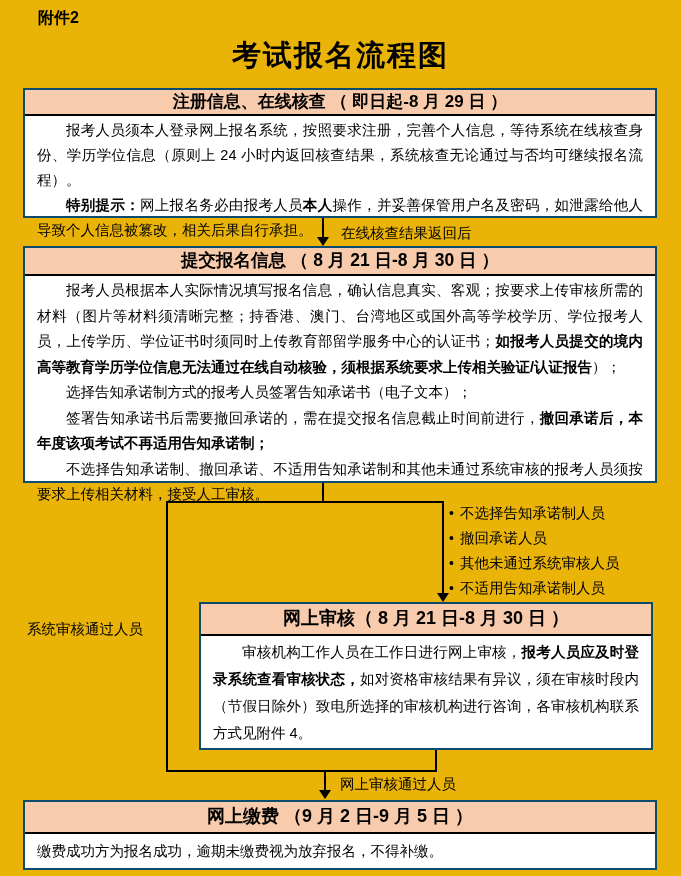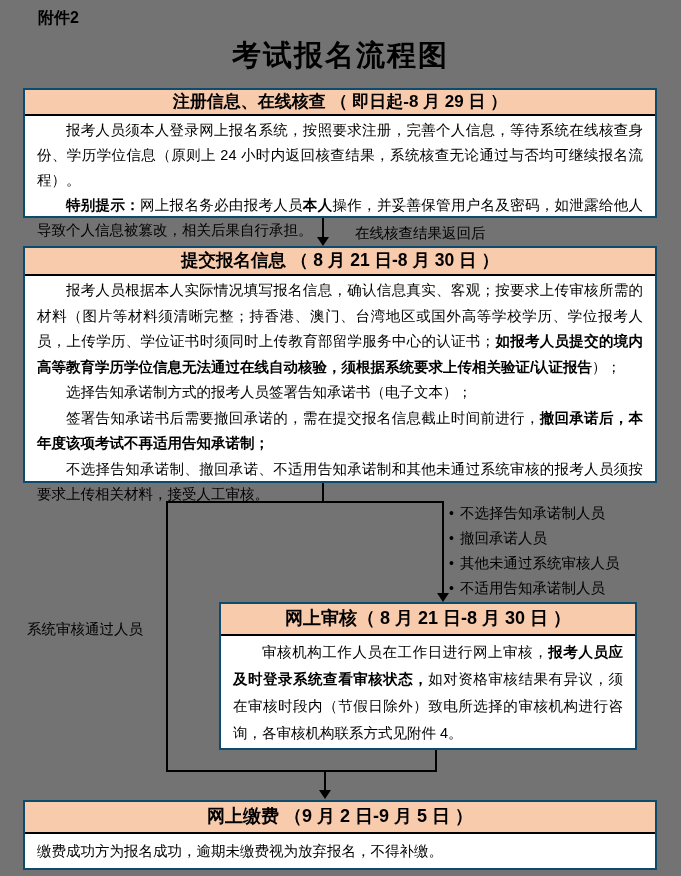--- a/index.html
+++ b/index.html
@@ -1,35 +1,35 @@
 <!DOCTYPE html>
 <html><head>
 <meta charset="utf-8">
 <style>
   html,body{margin:0;padding:0;background:#ffffff;}
   #canvas{
-    position:relative;width:681px;height:876px;background:#737373;
+    position:relative;width:681px;height:876px;background:#eab308;
     font-family:"Liberation Sans","DejaVu Sans",sans-serif;color:#000;
     overflow:hidden;
   }
   .attachment{position:absolute;left:38px;top:8px;font-size:16px;font-weight:600;}
   .doc-title{position:absolute;left:0;top:36px;width:681px;text-align:center;
     font-size:29px;font-weight:bold;letter-spacing:2px;}
   .flowbox{position:absolute;border:2px solid #0c4a6e;background:#fff;box-sizing:border-box;}
   .flowbox .hdr{background:#F8CBAD;border-bottom:2px solid #000;text-align:center;
     font-weight:bold;box-sizing:border-box;overflow:hidden;}
   .flowbox .bd{box-sizing:border-box;padding:2px 12px 0 12px;text-align:justify;}
   .para{margin:0;text-indent:2em;}
   .b1{left:23px;top:88px;width:634px;height:130px;}
   .b1 .hdr{height:26px;line-height:23px;font-size:17px;}
   .b1 .bd{font-size:14.5px;line-height:25px;}
   .b2{left:23px;top:246px;width:634px;height:237px;}
   .b2 .hdr{height:28px;line-height:25px;font-size:17.5px;}
   .b2 .bd{font-size:14.5px;line-height:25.5px;}
-  .b3{left:219px;top:602px;width:418px;height:148px;}
+  .b3{left:199px;top:602px;width:454px;height:148px;}
   .b3 .hdr{height:32px;line-height:29px;font-size:18px;}
   .b3 .bd{font-size:14.5px;line-height:27px;padding-top:3px;}
   .b4{left:23px;top:800px;width:634px;height:70px;}
   .b4 .hdr{height:32px;line-height:29px;font-size:18px;}
   .b4 .bd{font-size:14.5px;line-height:30px;text-align:left;}
   .b4 .para{text-indent:0;}
   .cline{position:absolute;background:#000;}
   .ahead{position:absolute;width:0;height:0;
     border-left:6px solid transparent;border-right:6px solid transparent;
     border-top:9px solid #000;}
@@ -49,21 +49,21 @@
   <div class="flowbox b1">
     <div class="hdr">注册信息、在线核查 （ 即日起-8 月 29 日 ）</div>
     <div class="bd">
       <p class="para"><span>报考人员须本人登录网上报名系统，按照要求注册，完善个人信息，等待系统在线核查身份、学历学位信息（原则上 24 小时内返回核查结果，系统核查无论通过与否均可继续报名流程）。</span></p>
       <p class="para"><b>特别提示：</b><span>网上报名务必由报考人员</span><b>本人</b><span>操作，并妥善保管用户名及密码，如泄露给他人导致个人信息被篡改，相关后果自行承担。</span></p>
     </div>
   </div>
 
   <div class="cline" style="left:322px;top:218px;width:2px;height:20px;"></div>
   <div class="ahead" style="left:317px;top:237px;"></div>
-  <div class="clabel" style="left:355px;top:222px;">在线核查结果返回后</div>
+  <div class="clabel" style="left:341px;top:222px;">在线核查结果返回后</div>
 
   <div class="flowbox b2">
     <div class="hdr">提交报名信息 （ 8 月 21 日-8 月 30 日 ）</div>
     <div class="bd">
       <p class="para"><span>报考人员根据本人实际情况填写报名信息，确认信息真实、客观；按要求上传审核所需的材料（图片等材料须清晰完整；持香港、澳门、台湾地区或国外高等学校学历、学位报考人员，上传学历、学位证书时须同时上传教育部留学服务中心的认证书；</span><b>如报考人员提交的境内高等教育学历学位信息无法通过在线自动核验，须根据系统要求上传相关验证/认证报告</b><span>）；</span></p>
       <p class="para"><span>选择告知承诺制方式的报考人员签署告知承诺书（电子文本）；</span></p>
       <p class="para"><span>签署告知承诺书后需要撤回承诺的，需在提交报名信息截止时间前进行，</span><b>撤回承诺后，本年度该项考试不再适用告知承诺制；</b></p>
       <p class="para"><span>不选择告知承诺制、撤回承诺、不适用告知承诺制和其他未通过系统审核的报考人员须按要求上传相关材料，接受人工审核。</span></p>
     </div>
   </div>
@@ -87,20 +87,21 @@
     <div class="hdr">网上审核（ 8 月 21 日-8 月 30 日 ）</div>
     <div class="bd">
       <p class="para"><span>审核机构工作人员在工作日进行网上审核，</span><b>报考人员应及时登录系统查看审核状态，</b><span>如对资格审核结果有异议，须在审核时段内（节假日除外）致电所选择的审核机构进行咨询，各审核机构联系方式见附件 4。</span></p>
     </div>
   </div>
 
   <div class="cline" style="left:435px;top:750px;width:2px;height:22px;"></div>
   <div class="cline" style="left:166px;top:770px;width:271px;height:2px;"></div>
   <div class="cline" style="left:324px;top:770px;width:2px;height:21px;"></div>
   <div class="ahead" style="left:319px;top:790px;"></div>
+  <div class="clabel" style="left:340px;top:773px;">网上审核通过人员</div>
 
   <div class="flowbox b4">
     <div class="hdr">网上缴费 （9 月 2 日-9 月 5 日 ）</div>
     <div class="bd">
       <p class="para"><span>缴费成功方为报名成功，逾期未缴费视为放弃报名，不得补缴。</span></p>
     </div>
   </div>
 
 </div>
 

